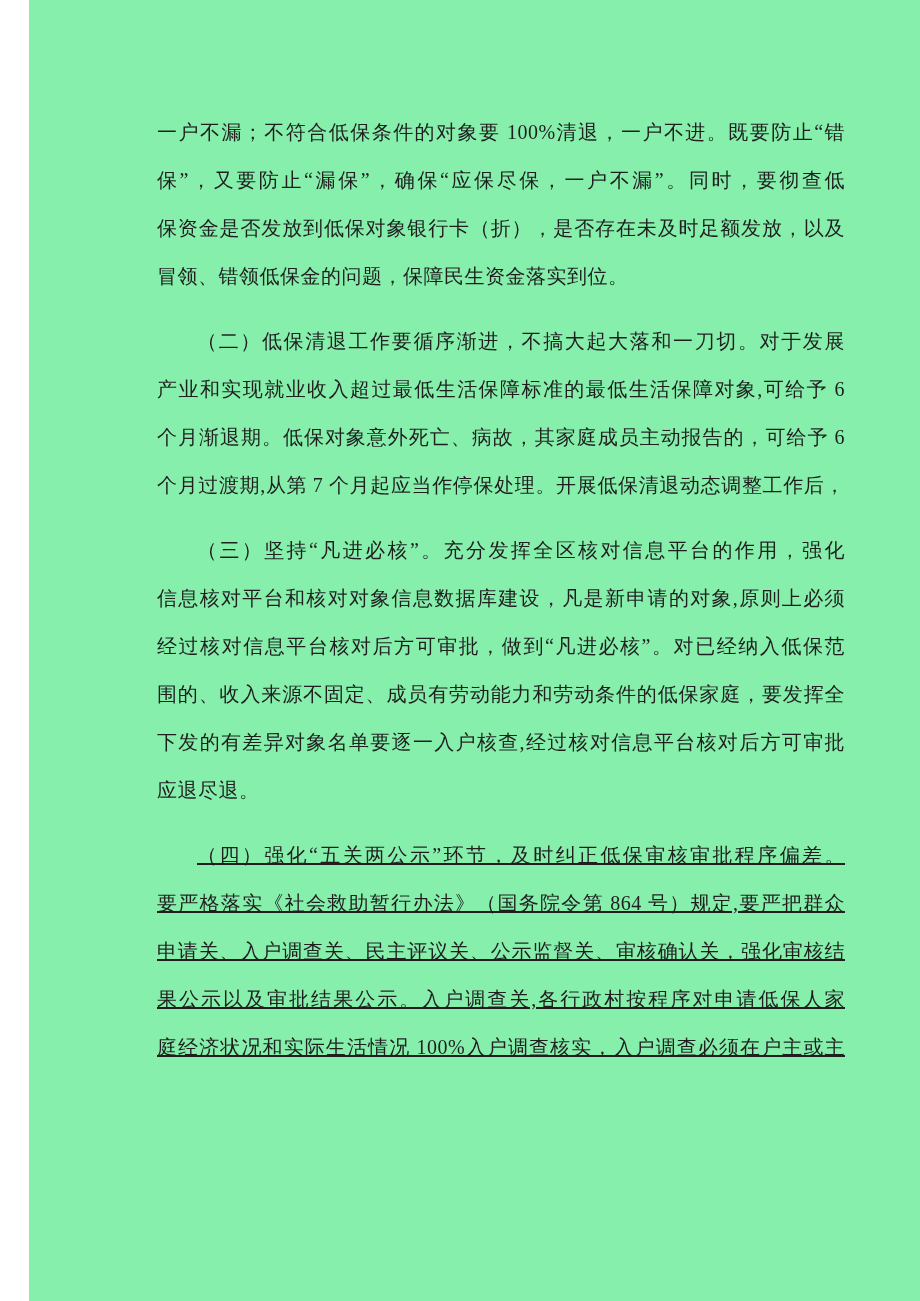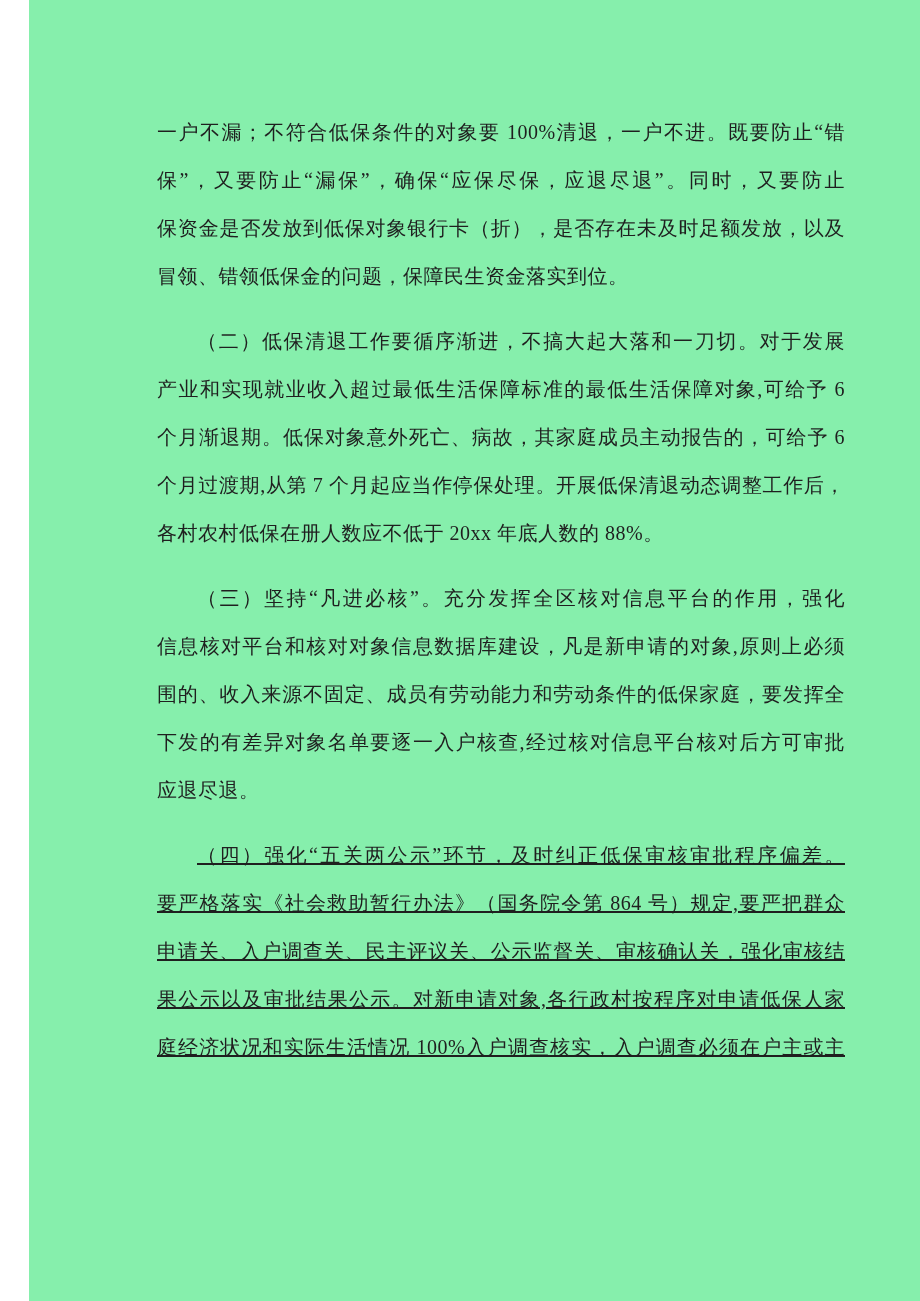--- a/index.html
+++ b/index.html
@@ -49,43 +49,43 @@
   }
 </style>
 </head>
 <body>
 
 <div class="page">
   <div class="doc">
 
     <div class="para">
       <div class="line">一户不漏；不符合低保条件的对象要 100%清退，一户不进。既要防止“错</div>
-      <div class="line">保”，又要防止“漏保”，确保“应保尽保，应退尽退”。同时，又要防止</div>
+      <div class="line">保”，又要防止“漏保”，确保“应保尽保，一户不漏”。同时，要彻查低</div>
       <div class="line">保资金是否发放到低保对象银行卡（折），是否存在未及时足额发放，以及</div>
       <div class="line end">冒领、错领低保金的问题，保障民生资金落实到位。</div>
     </div>
 
     <div class="para">
       <div class="line indent">（二）低保清退工作要循序渐进，不搞大起大落和一刀切。对于发展</div>
       <div class="line">产业和实现就业收入超过最低生活保障标准的最低生活保障对象,可给予 6</div>
       <div class="line">个月渐退期。低保对象意外死亡、病故，其家庭成员主动报告的，可给予 6</div>
       <div class="line">个月过渡期,从第 7 个月起应当作停保处理。开展低保清退动态调整工作后，</div>
-      <div class="line end">各村农村低保在册人数应不低于 20xx 年底人数的 88%。</div>
     </div>
 
     <div class="para">
       <div class="line indent">（三）坚持“凡进必核”。充分发挥全区核对信息平台的作用，强化</div>
       <div class="line">信息核对平台和核对对象信息数据库建设，凡是新申请的对象,原则上必须</div>
+      <div class="line">经过核对信息平台核对后方可审批，做到“凡进必核”。对已经纳入低保范</div>
       <div class="line">围的、收入来源不固定、成员有劳动能力和劳动条件的低保家庭，要发挥全</div>
       <div class="line">下发的有差异对象名单要逐一入户核查,经过核对信息平台核对后方可审批</div>
       <div class="line end">应退尽退。</div>
     </div>
 
     <div class="para">
       <div class="line indent">（四）强化“五关两公示”环节，及时纠正低保审核审批程序偏差。</div>
       <div class="line">要严格落实《社会救助暂行办法》（国务院令第 864 号）规定,要严把群众</div>
       <div class="line">申请关、入户调查关、民主评议关、公示监督关、审核确认关，强化审核结</div>
-      <div class="line">果公示以及审批结果公示。对新申请对象,各行政村按程序对申请低保人家</div>
+      <div class="line">果公示以及审批结果公示。入户调查关,各行政村按程序对申请低保人家</div>
       <div class="line">庭经济状况和实际生活情况 100%入户调查核实，入户调查必须在户主或主</div>
     </div>
 
   </div>
 </div>
 
 </body></html>

